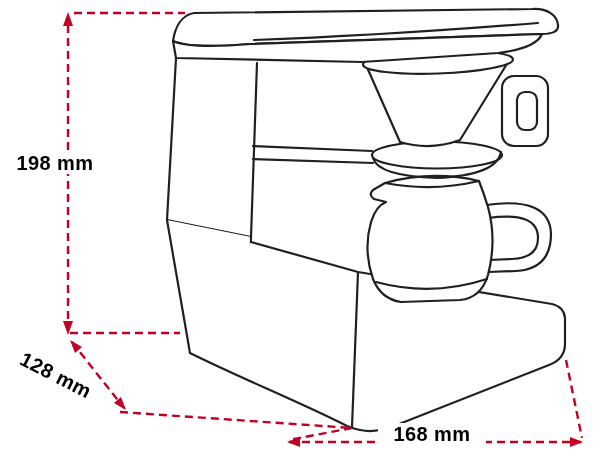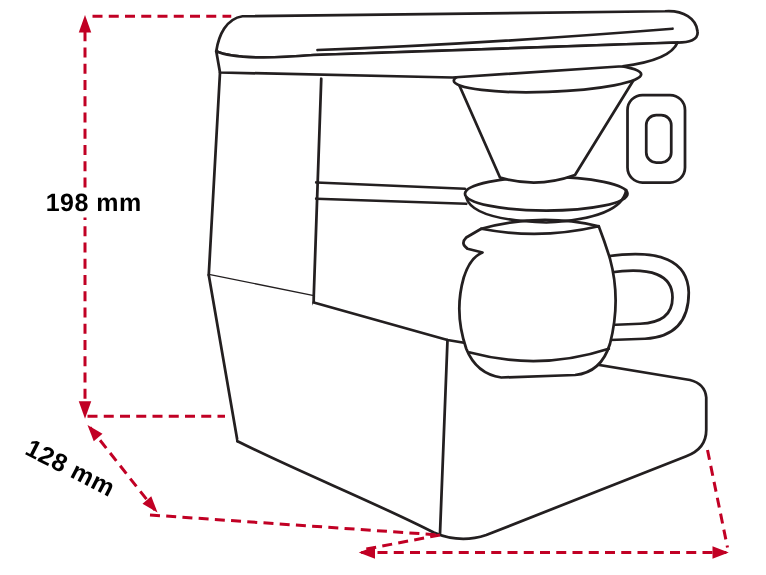--- a/index.html
+++ b/index.html
@@ -19,21 +19,21 @@
   .mline{stroke:var(--line);stroke-width:2.2;fill:none;stroke-linecap:round;stroke-linejoin:round;}
   .msolid{stroke:var(--line);stroke-width:2.2;fill:#ffffff;stroke-linecap:round;stroke-linejoin:round;}
   .dim-line{stroke:var(--dim);stroke-width:2.4;stroke-dasharray:8 5;fill:none;stroke-linecap:butt;}
   .dim-arrow{fill:var(--dim);stroke:none;}
   .dim-label{
     position:absolute;
     font-size:20px;font-weight:bold;color:#000;
     letter-spacing:.4px;white-space:nowrap;
     text-align:center;background:#fff;line-height:1.1;
   }
-  .label-height{left:22px;top:152px;width:106px;}
+  .label-height{left:2px;top:152px;width:106px;}
   .label-depth{left:4px;top:364px;width:104px;transform:rotate(27deg);transform-origin:center center;background:transparent;}
   .label-width{left:378px;top:423px;width:108px;}
 </style>
 </head>
 <body>
 
 <div class="stage">
 
   <svg viewBox="0 0 613 460" width="613" height="460">
 
@@ -91,13 +91,14 @@
       <path class="dim-line" d="M566,360 L582,438"></path>
       <polygon class="dim-arrow" points="287,442 300,437 300,447"></polygon>
       <polygon class="dim-arrow" points="583,442 570,437 570,447"></polygon>
     </g>
   </svg>
 
   <div class="dim-label label-height">198 mm</div>
 
   <div class="dim-label label-depth">128 mm</div>
 
+  <div class="dim-label label-width">168 mm</div>
 </div>
 
 </body></html>

